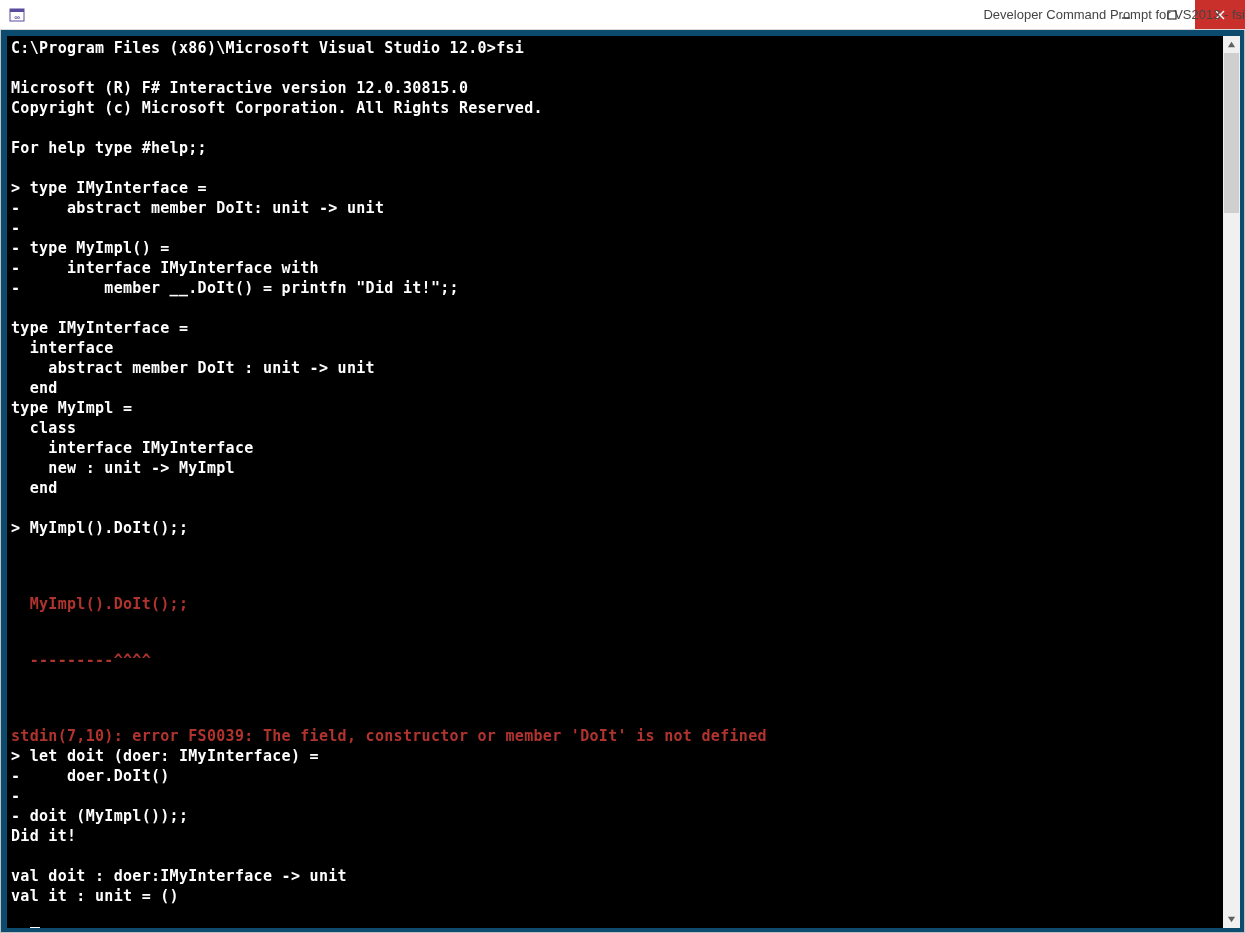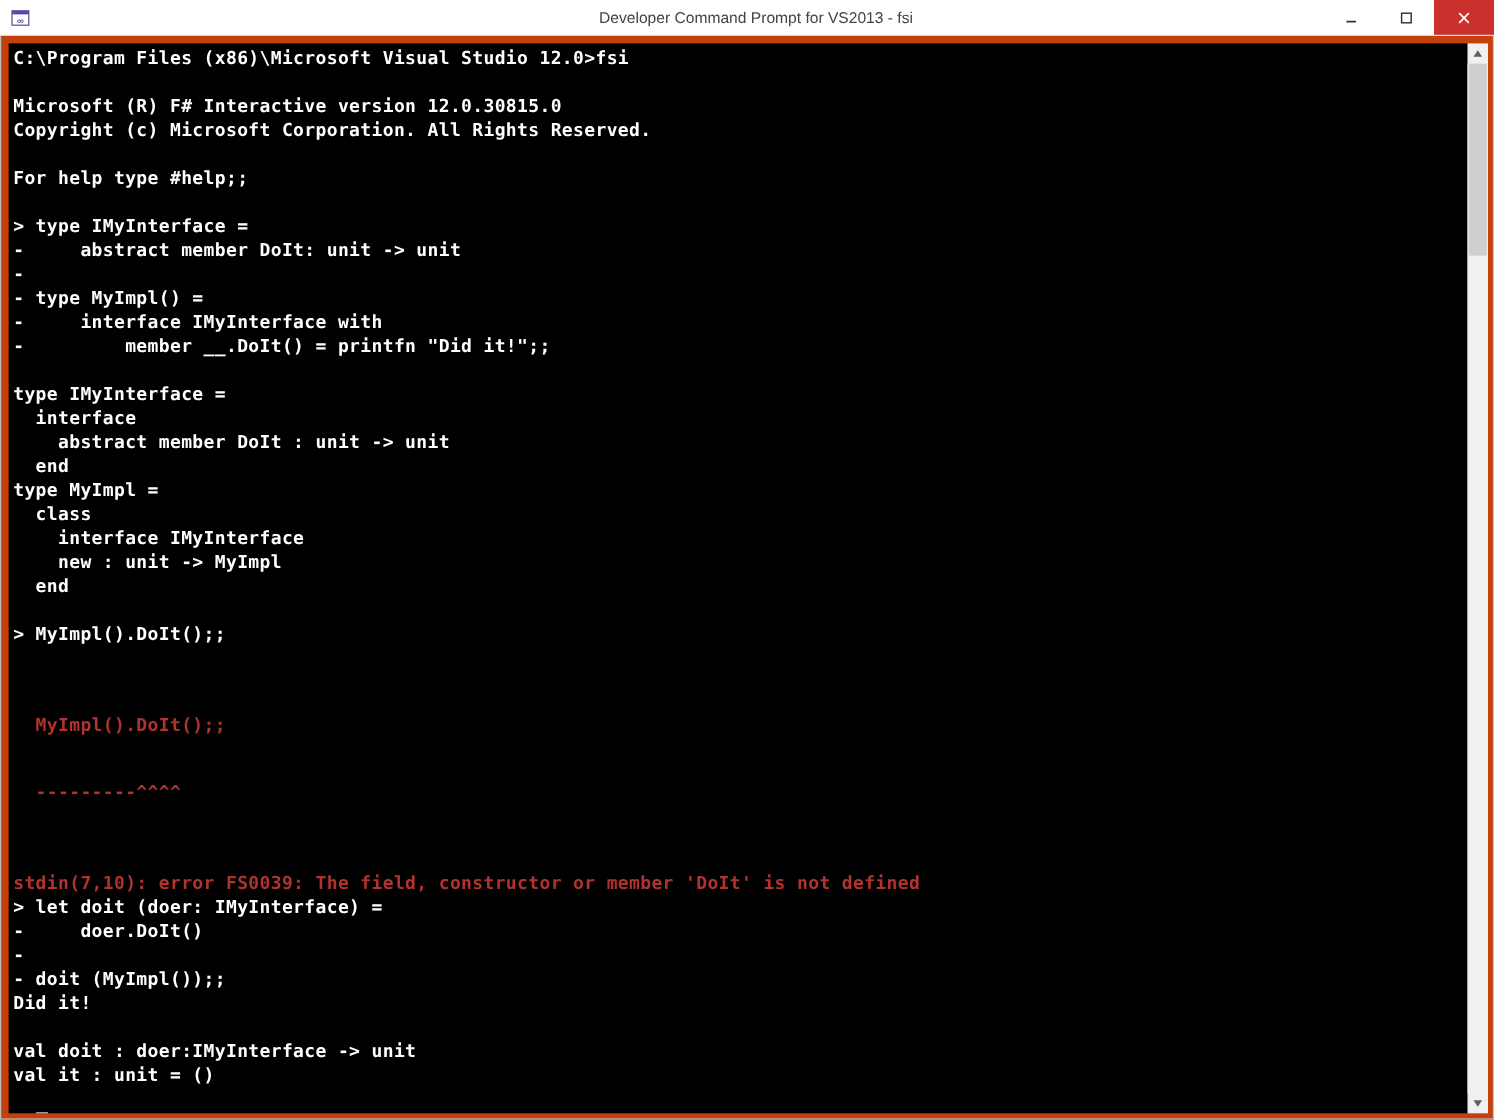--- a/index.html
+++ b/index.html
@@ -21,21 +21,21 @@
     position: relative;
   }
   .titlebar-icon {
     width: 18px; height: 18px;
     margin-left: 8px;
     display: flex; align-items: center; justify-content: center;
   }
   .titlebar-title {
     position: absolute;
     left: 0; right: 0;
-    text-align: center;
+    text-align: right;
     font-size: 13px;
     color: #444;
     pointer-events: none;
     margin-left: 15px;
   }
   .window-controls {
     margin-left: auto;
     display: flex;
     height: 100%;
   }
@@ -47,21 +47,21 @@
     font-size: 12px;
     color: #333;
   }
   .win-btn.close {
     background: #c9302c;
     color: #fff;
     width: 50px;
   }
   .client {
     flex: 1;
-    background: #c2410c;
+    background: #0c4a6e;
     border: 1px solid #bfbfbf;
     border-top: none;
     display: flex;
     flex-direction: column;
     overflow: hidden;
     text-decoration: underline;
   }
   .console-wrap {
     flex: 1;
     display: flex;

